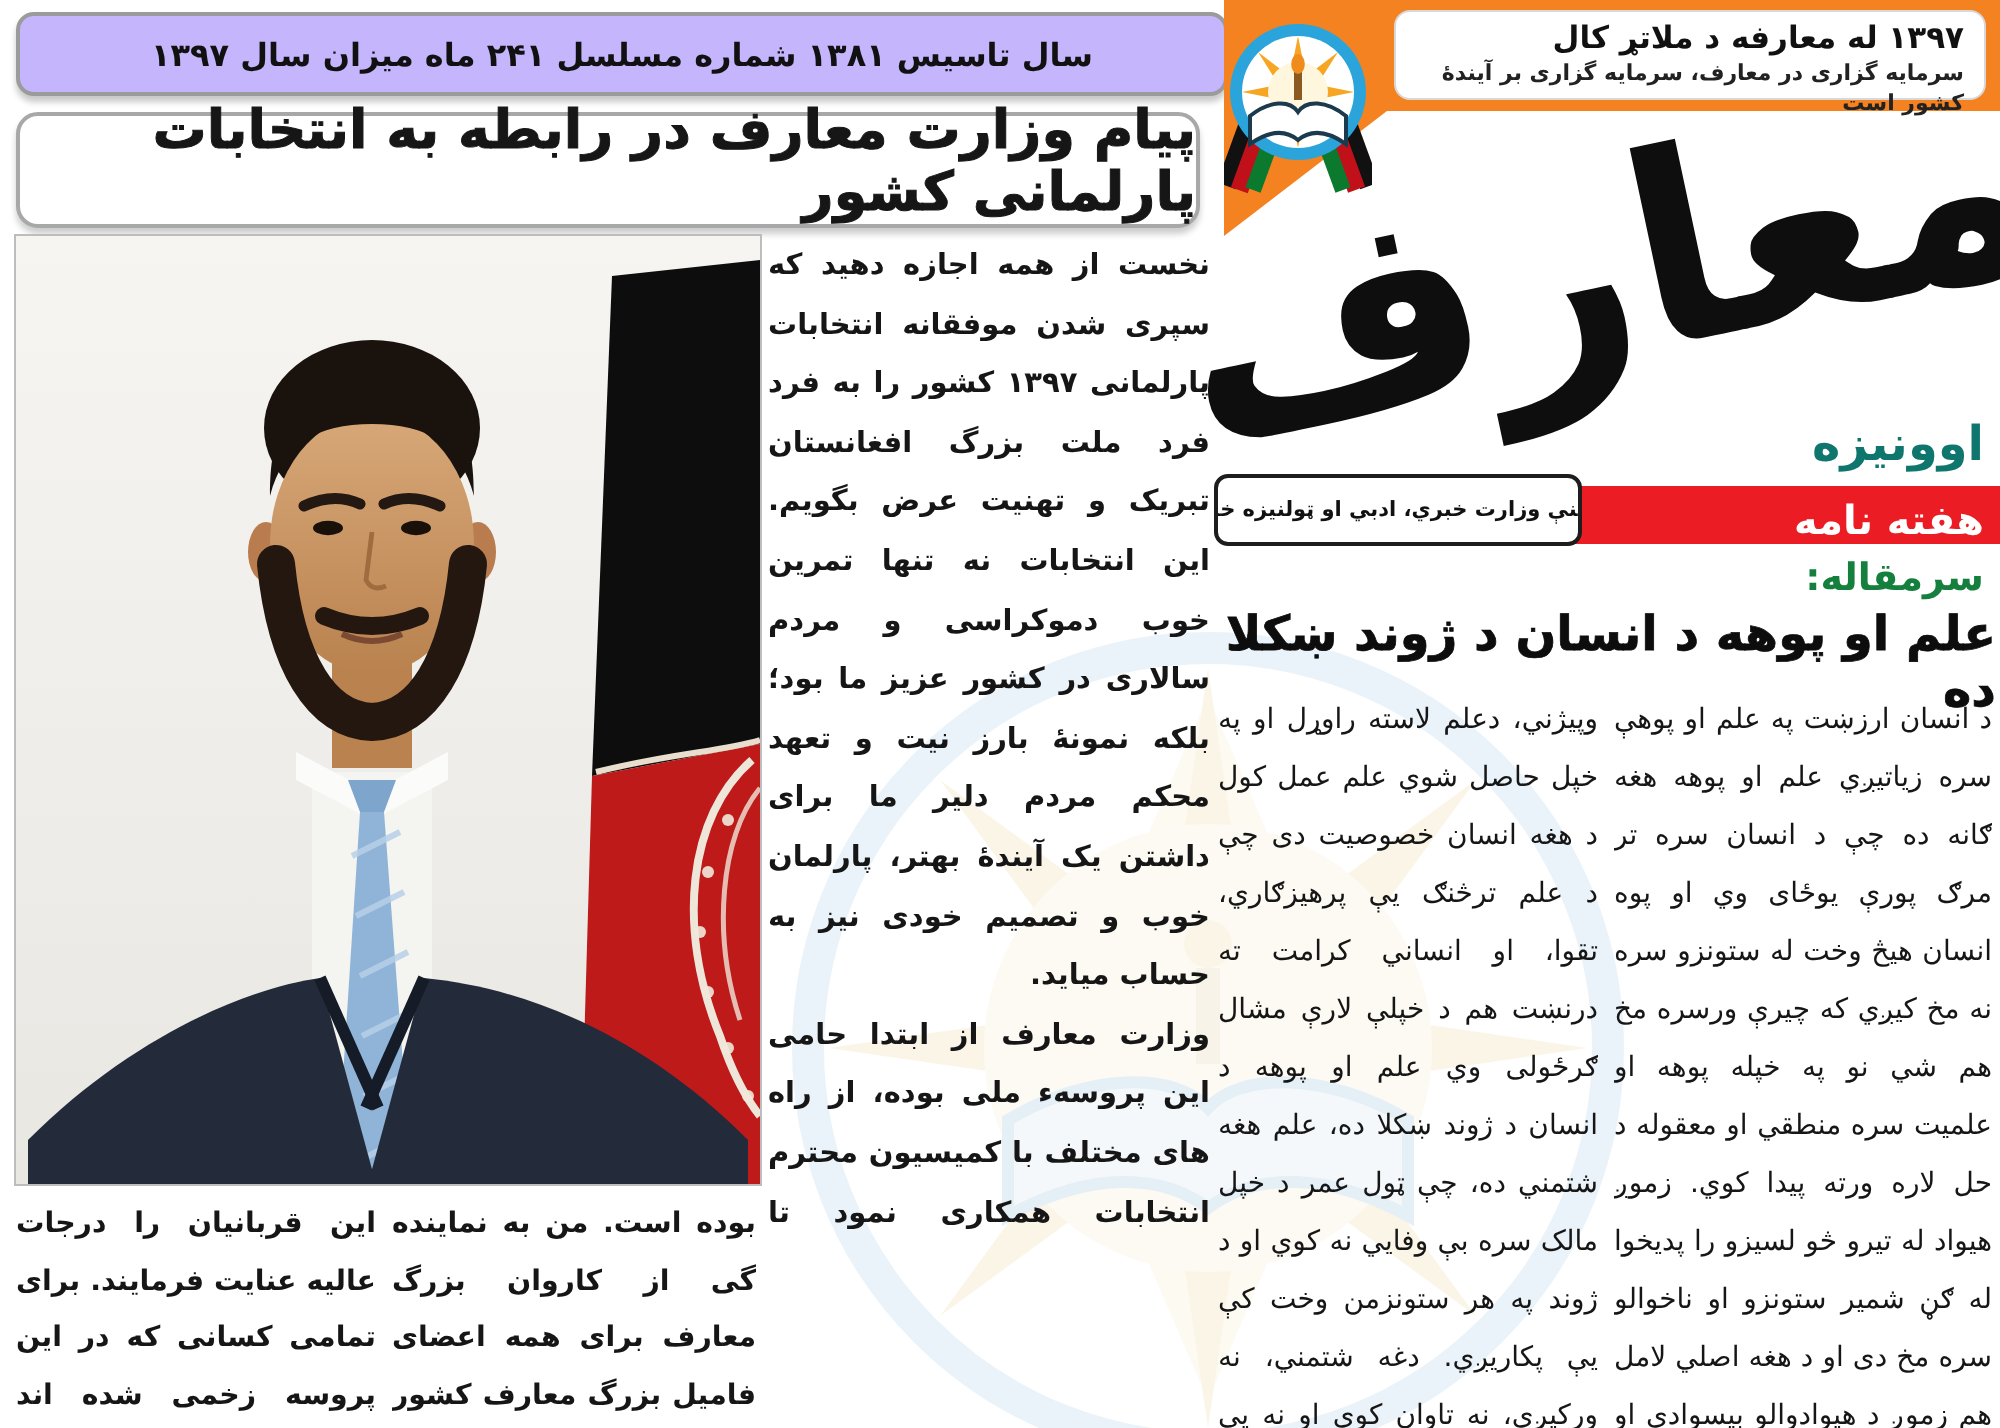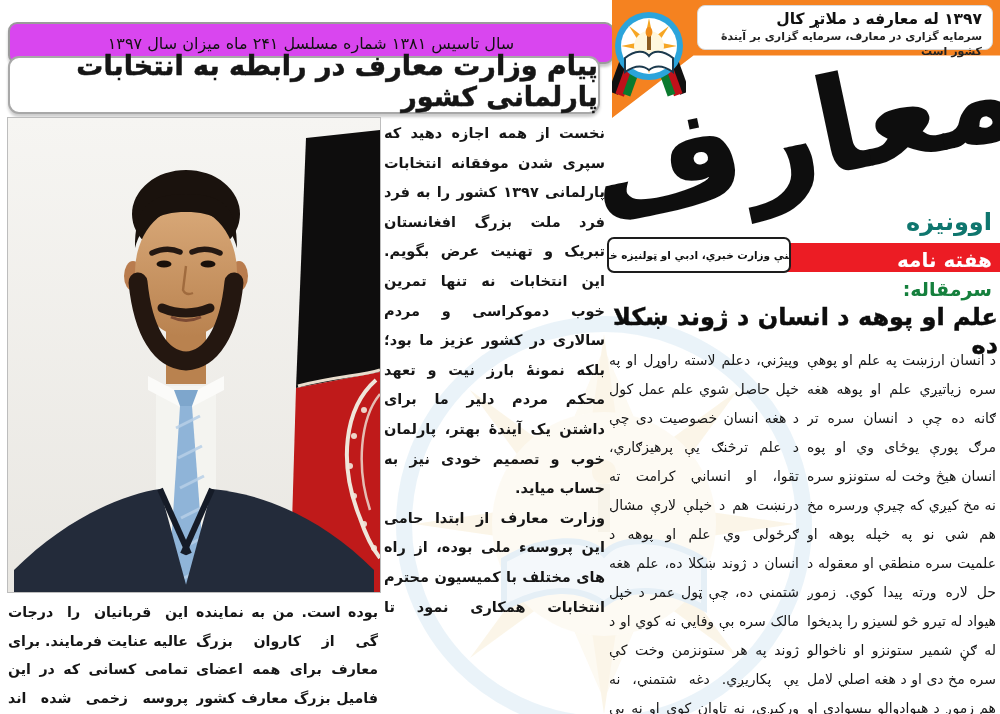--- a/index.html
+++ b/index.html
@@ -5,24 +5,24 @@
   html,body{margin:0;padding:0;background:#d8d8d8;}
   *{box-sizing:border-box;}
   #page{
     position:relative;width:1000px;height:714px;background:#ffffff;
     overflow:hidden;margin:0 auto;direction:rtl;
     font-family:"DejaVu Sans",sans-serif;color:#1c1c1c;
   }
   
   .issue-box{
     position:absolute;left:8px;top:6px;width:606px;height:42px;
-    border:2px solid #9b9b9b;border-radius:9px;background:#d946ef;
+    border:2px solid #9b9b9b;border-radius:9px;background:#c4b5fd;
     box-shadow:0 3px 3px rgba(0,0,0,.22);
     display:flex;align-items:center;justify-content:center;
-    font-size:16px;font-weight:normal;color:#111;margin-top:16px;
+    font-size:16px;font-weight:bold;color:#111;
   }
   .orange-banner{
     position:absolute;left:612px;top:0;width:388px;height:118px;
     background:#f58220;z-index:5;
     clip-path:polygon(0% 0%,100% 0%,100% 47%,21% 47%,0% 100%);
   }
   .orange-info{
     position:absolute;left:697px;top:5px;width:296px;height:45px;
     background:#fff;border:1px solid #d8d8d8;border-radius:8px;z-index:6;
     padding:3px 10px 0 6px;text-align:right;

